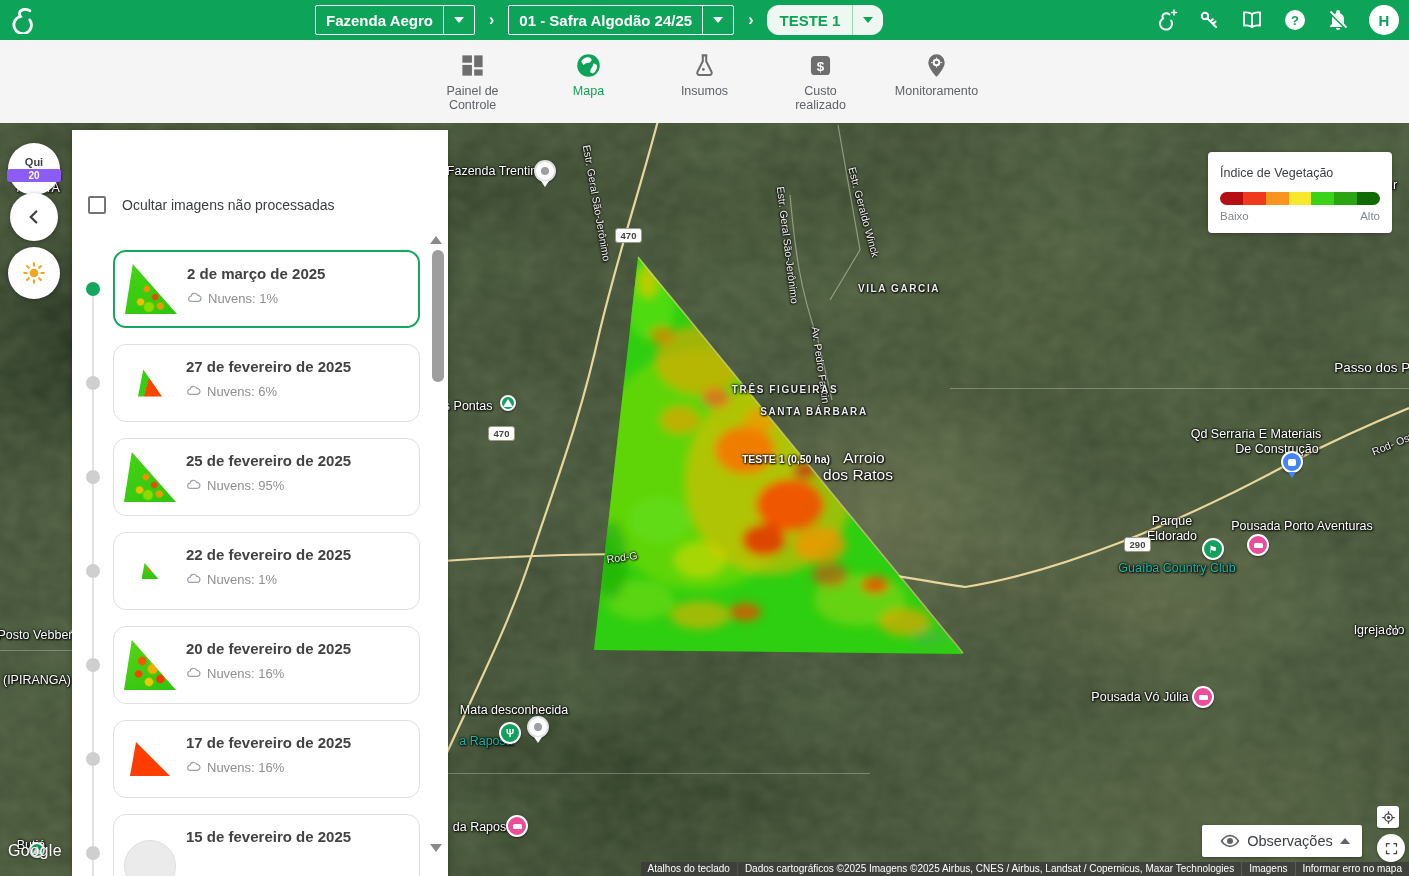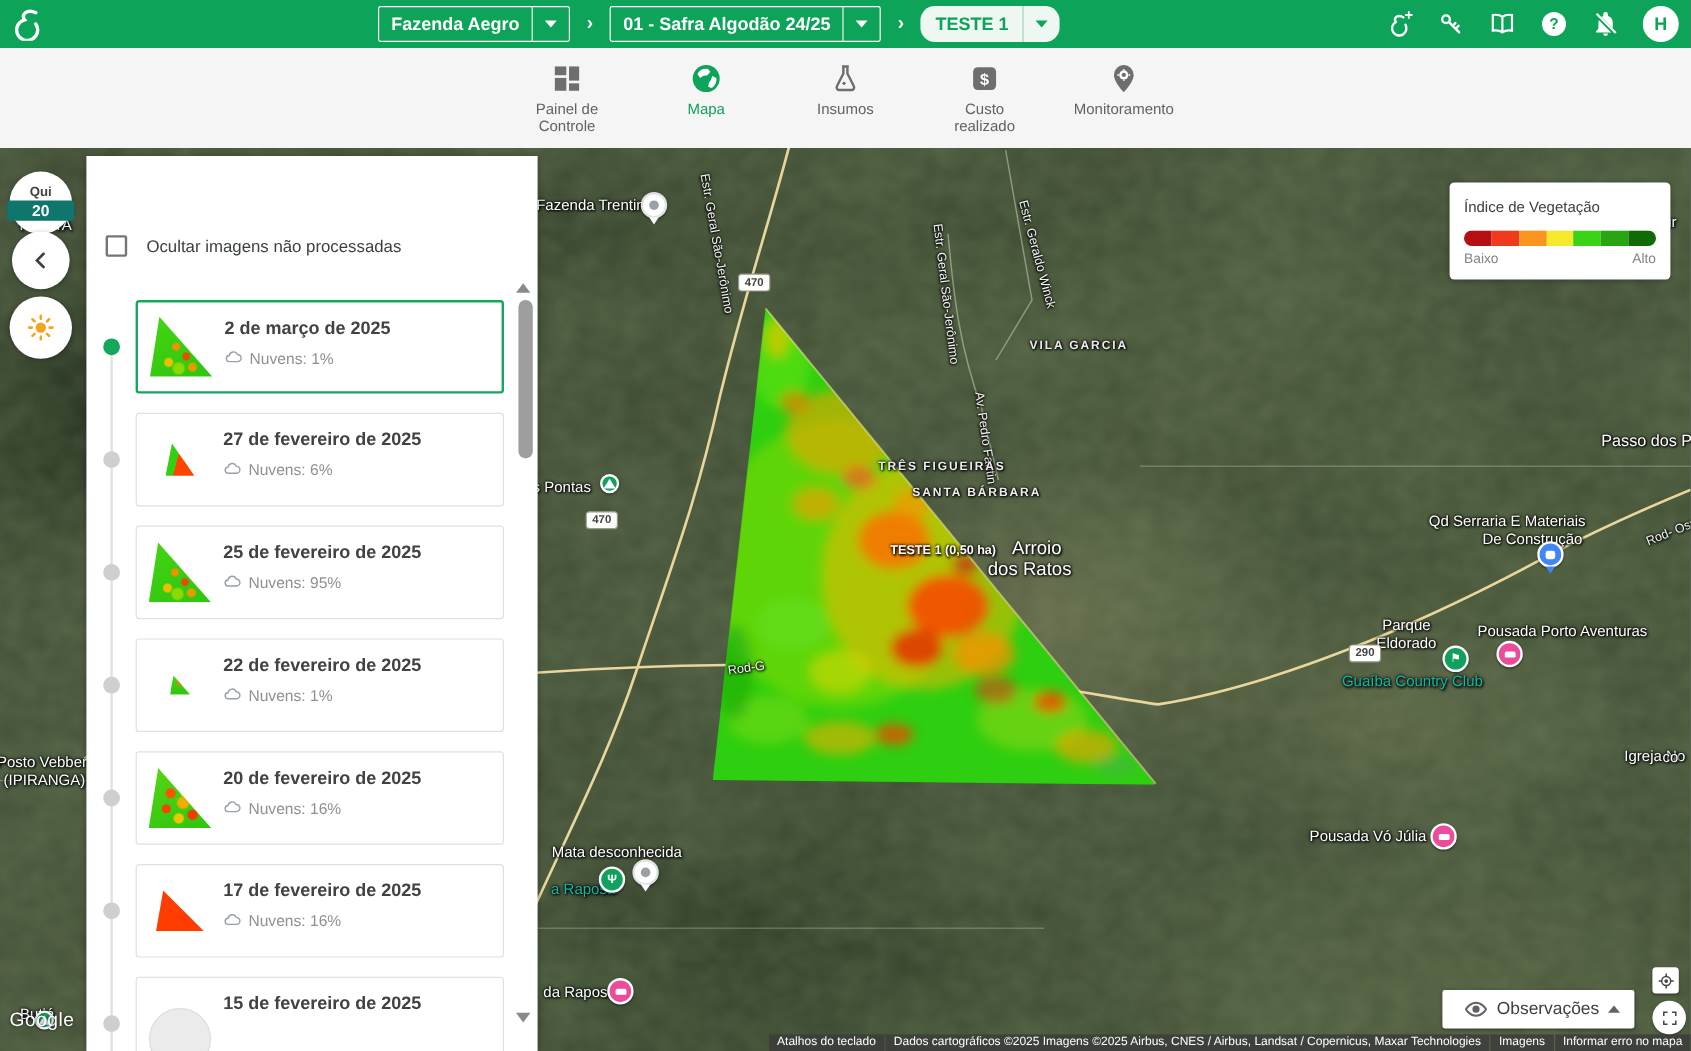--- a/index.html
+++ b/index.html
@@ -81,21 +81,21 @@
   .tab { display:flex; flex-direction:column; align-items:center; width:86px; cursor:pointer; }
   .tab svg { width:27px; height:27px; }
   .tab .tlabel { margin-top:5px; font-size:12.5px; color:#5f6368; text-align:center; line-height:1.15; }
   .tab.active .tlabel { color:#0da358; }
 
   
   .fcircle { position:absolute; background:#fff; border-radius:50%; box-shadow:0 1px 4px rgba(0,0,0,.35); z-index:6;
     display:flex; align-items:center; justify-content:center; flex-direction:column; cursor:pointer; }
   #c-date { left:8px; top:143px; width:52px; height:52px; }
   #c-date .d1 { font-size:11px; font-weight:700; color:#424242; }
-  #c-date .d2 { margin-top:1px; background:#0f766e; color:#fff; font-size:13px; font-weight:700; border-radius:3px; padding:1px 21px; }
+  #c-date .d2 { margin-top:1px; background:#8b5cf6; color:#fff; font-size:10px; font-weight:700; border-radius:3px; padding:1px 21px; }
   #c-back { left:10px; top:193px; width:48px; height:48px; }
   #c-sun  { left:8px; top:247px; width:52px; height:52px; }
 
   
   .panel { position:absolute; left:72px; top:130px; width:376px; height:746px; background:#fff; z-index:5;
     box-shadow:0 1px 5px rgba(0,0,0,.3); overflow:hidden; }
   .panel-head { position:relative; height:56px; border-bottom:1px solid #e8e8e8; }
   .panel-title { position:absolute; left:22px; top:16px; font-size:19px; color:#3c4043; }
   .layer-sel { position:absolute; right:28px; top:12px; height:32px; border:1px solid #dadce0; border-radius:4px;
     display:flex; align-items:center; padding:0 9px; gap:7px; cursor:pointer; background:#fff; }
@@ -109,21 +109,21 @@
   .caret-gr { width:0; height:0; border-left:4.5px solid transparent; border-right:4.5px solid transparent; border-top:5.5px solid #757575; }
   .cbx-row { position:absolute; left:16px; top:66px; display:flex; align-items:center; gap:16px; cursor:pointer; }
   .cbx { width:18px; height:18px; border:2px solid #757575; border-radius:2px; background:#fff; }
   .cbx-label { font-size:14px; color:#3c4043; }
 
   .timeline-line { position:absolute; left:20px; top:158px; width:2px; bottom:0; background:#e2e2e2; }
   .tl-dot { position:absolute; left:14px; width:14px; height:14px; border-radius:50%; background:#cfcfcf; z-index:2; }
   .tl-dot.sel { background:#14a85c; }
   #image-list { position:absolute; left:0; top:120px; width:376px; }
   .card { position:relative; margin:0 28px 16px 41px; width:307px; height:78px; background:#fff; border:1px solid #e0e0e0;
-    border-radius:3px; display:flex; cursor:pointer; }
+    border-radius:13px; display:flex; cursor:pointer; }
   .card.selected { border:2px solid #14a85c; }
   .thumb-col { width:72px; display:flex; align-items:center; justify-content:center; }
   .txt-col { flex:1; padding-top:13px; }
   .date { font-size:15px; font-weight:700; color:#424242; }
   .clouds { margin-top:8px; display:flex; align-items:center; gap:5px; font-size:13px; color:#8f8f8f; }
   .clouds svg { width:16px; height:16px; }
 
   .thumb { }
   .t-triangle-green-large { width:52px; height:50px; clip-path:polygon(15% 0,0 100%,100% 100%);
     background:
@@ -276,21 +276,21 @@
       <div class="lbl town-lg" style="left: 864px; top: 458px; transform: translate(-50%, -50%);">Arroio</div>
       <div class="lbl town-lg" style="left: 858px; top: 475px; transform: translate(-50%, -50%);">dos Ratos</div>
       <div class="lbl poi" style="left: 1172px; top: 521px; transform: translate(-50%, -50%);">Parque</div>
       <div class="lbl poi" style="left: 1172px; top: 536px; transform: translate(-50%, -50%);">Eldorado</div>
       <div class="lbl poi" style="left: 1302px; top: 526px; transform: translate(-50%, -50%);">Pousada Porto Aventuras</div>
       <div class="lbl roadname" style="left: 622px; top: 557px; transform: translate(-50%, -50%) rotate(-8deg);">Rod-G</div>
       <div class="lbl green" style="left: 1177px; top: 568px; transform: translate(-50%, -50%);">Guaíba Country Club</div>
       <div class="lbl poi" style="left: 1379px; top: 630px; transform: translate(-50%, -50%);">Igreja No</div>
       <div class="lbl poi" style="left: 1392px; top: 631px; transform: translate(-50%, -50%);">co</div>
       <div class="lbl poi" style="left: 35px; top: 635px; transform: translate(-50%, -50%);">Posto Vebber</div>
-      <div class="lbl poi" style="left: 37px; top: 650px; transform: translate(-50%, -50%); text-align: right;">(IPIRANGA)</div>
+      <div class="lbl poi" style="left: 37px; top: 680px; transform: translate(-50%, -50%); text-align: right;">(IPIRANGA)</div>
       <div class="lbl poi" style="left: 1140px; top: 697px; transform: translate(-50%, -50%);">Pousada Vó Júlia</div>
       <div class="lbl poi" style="left: 514px; top: 710px; transform: translate(-50%, -50%);">Mata desconhecida</div>
       <div class="lbl green" style="left: 486px; top: 741px; transform: translate(-50%, -50%);">a Raposa</div>
       <div class="lbl poi" style="left: 483px; top: 827px; transform: translate(-50%, -50%);">da Raposa</div>
       <div class="lbl poi" style="left: 31px; top: 845px; transform: translate(-50%, -50%);">Butiá</div>
     </div>
   <div id="map-markers">
       <div class="mk mk-dot" style="left: 534px; top: 160px;"></div>
       <div class="mk mk-park mk-sm" style="left: 500px; top: 395px;"></div>
       <div class="mk mk-shop" style="left: 1281px; top: 451px;"></div>

